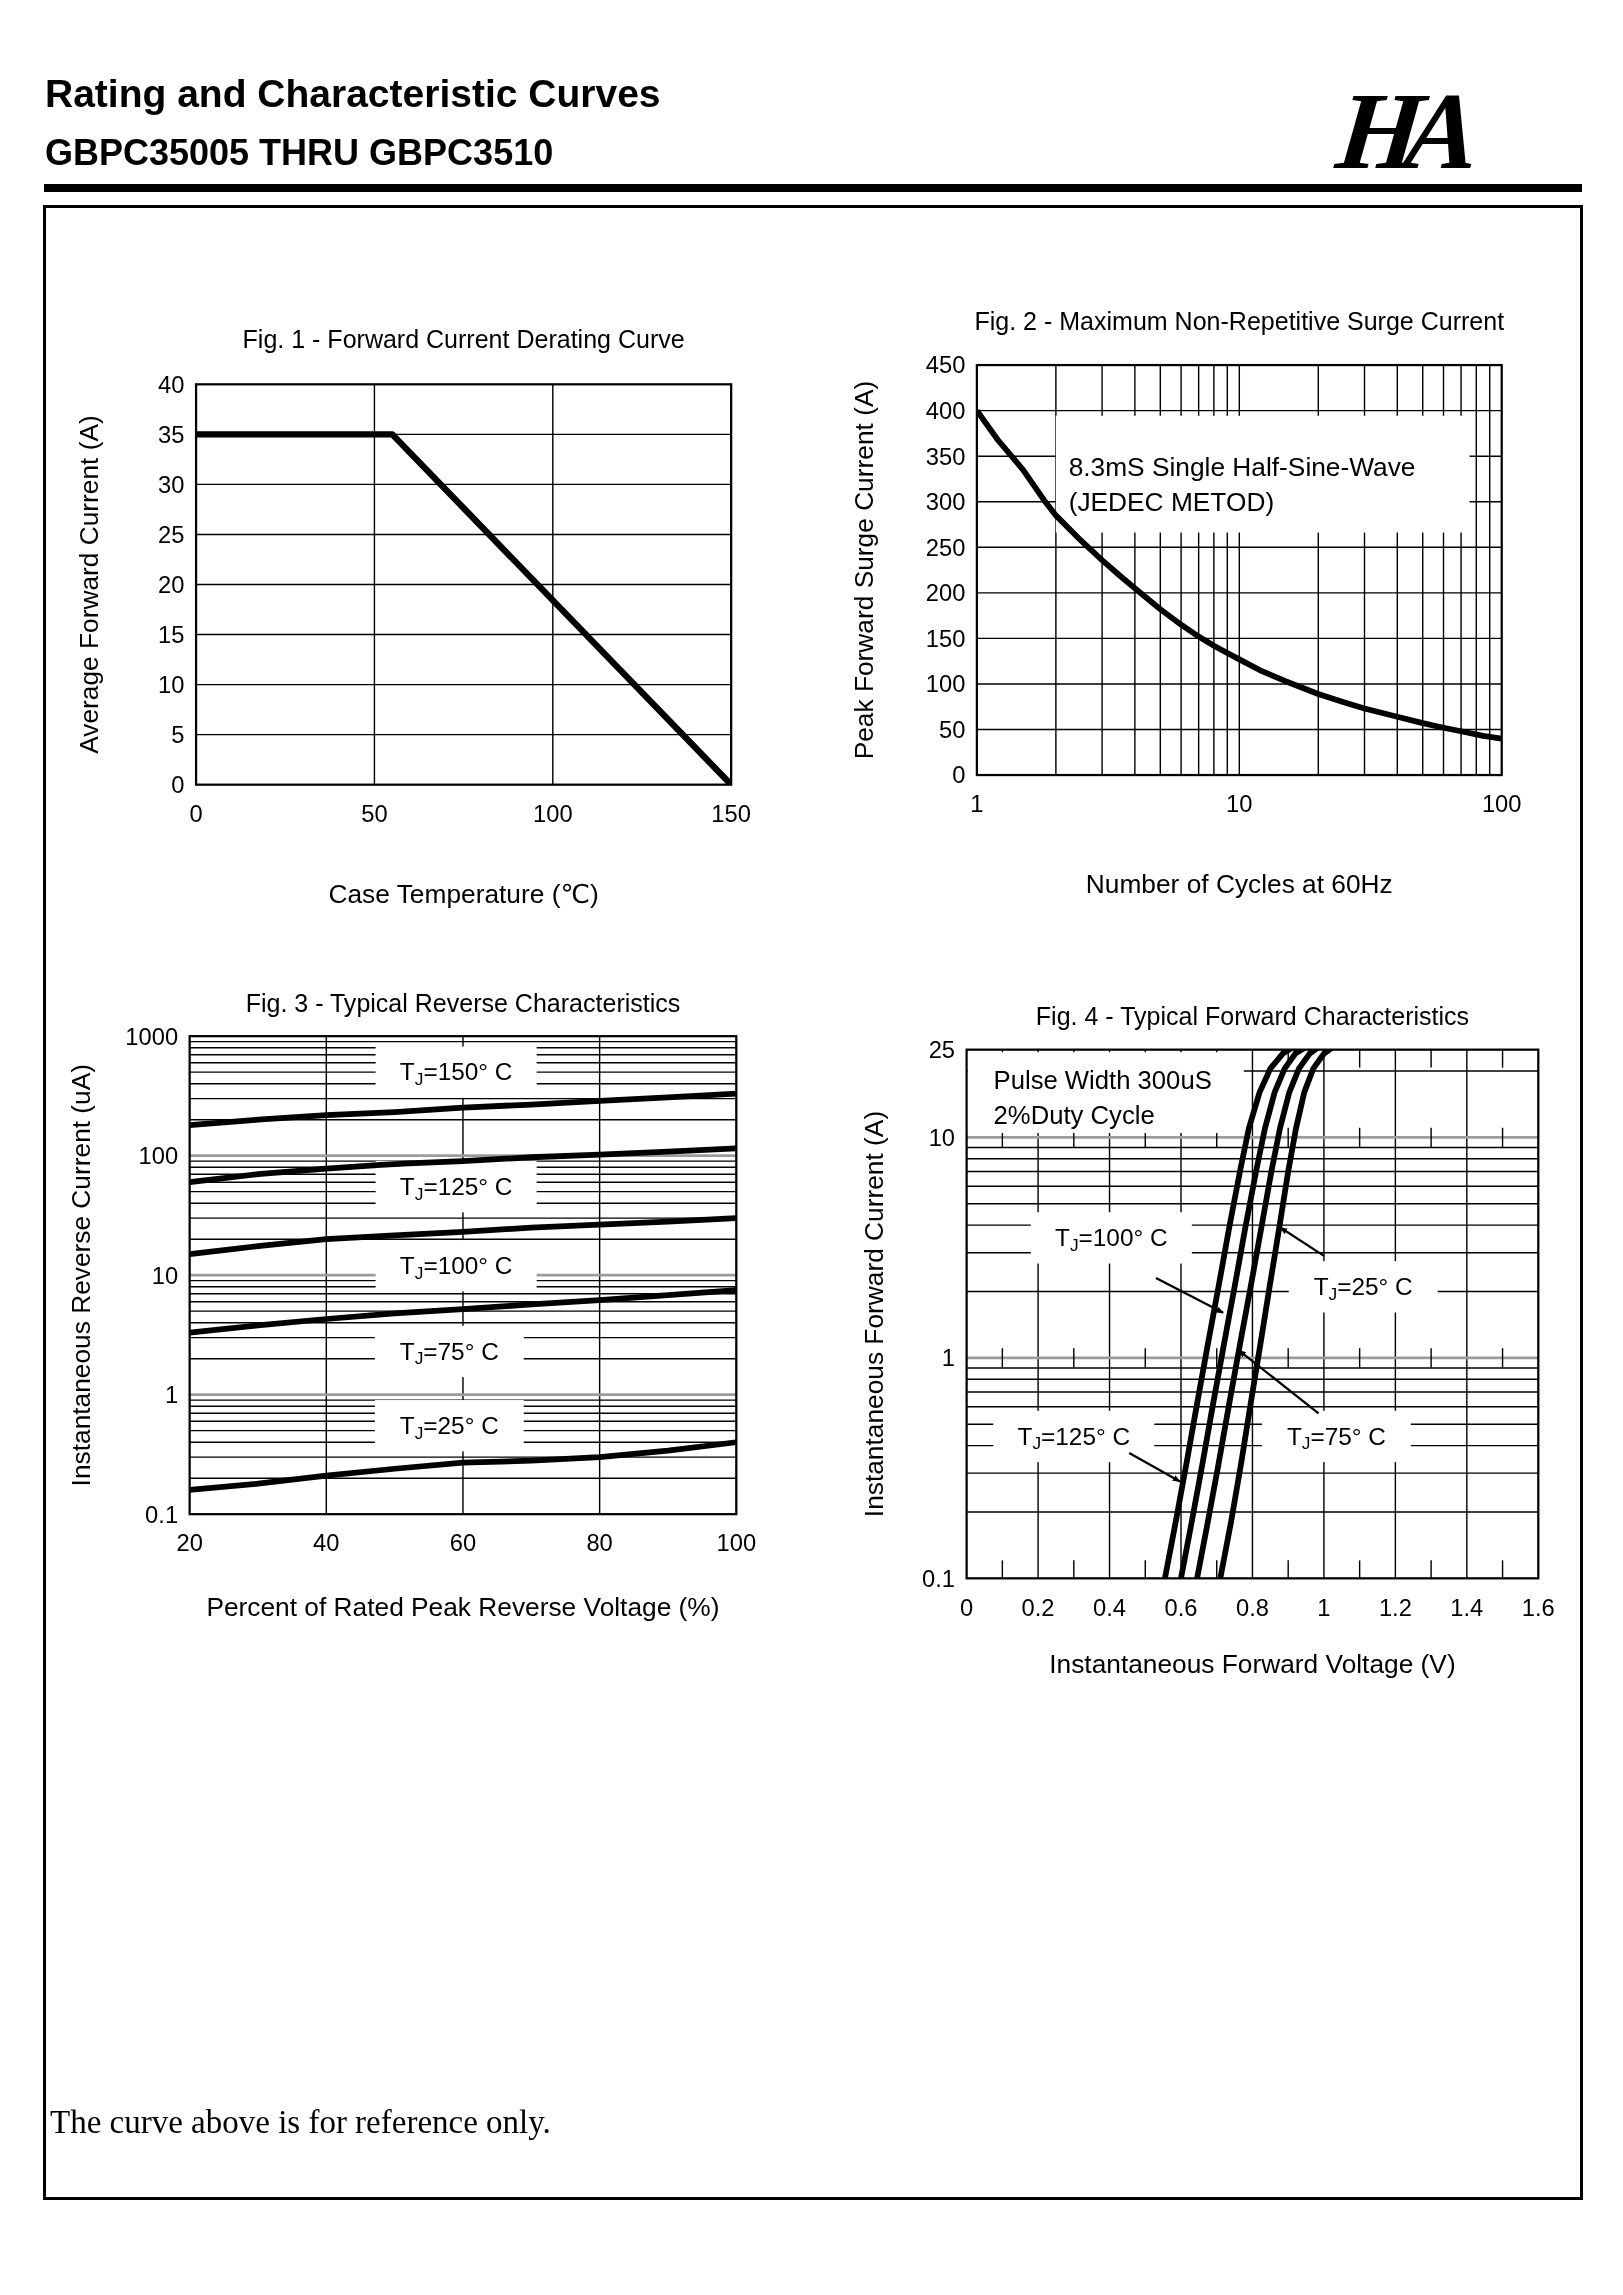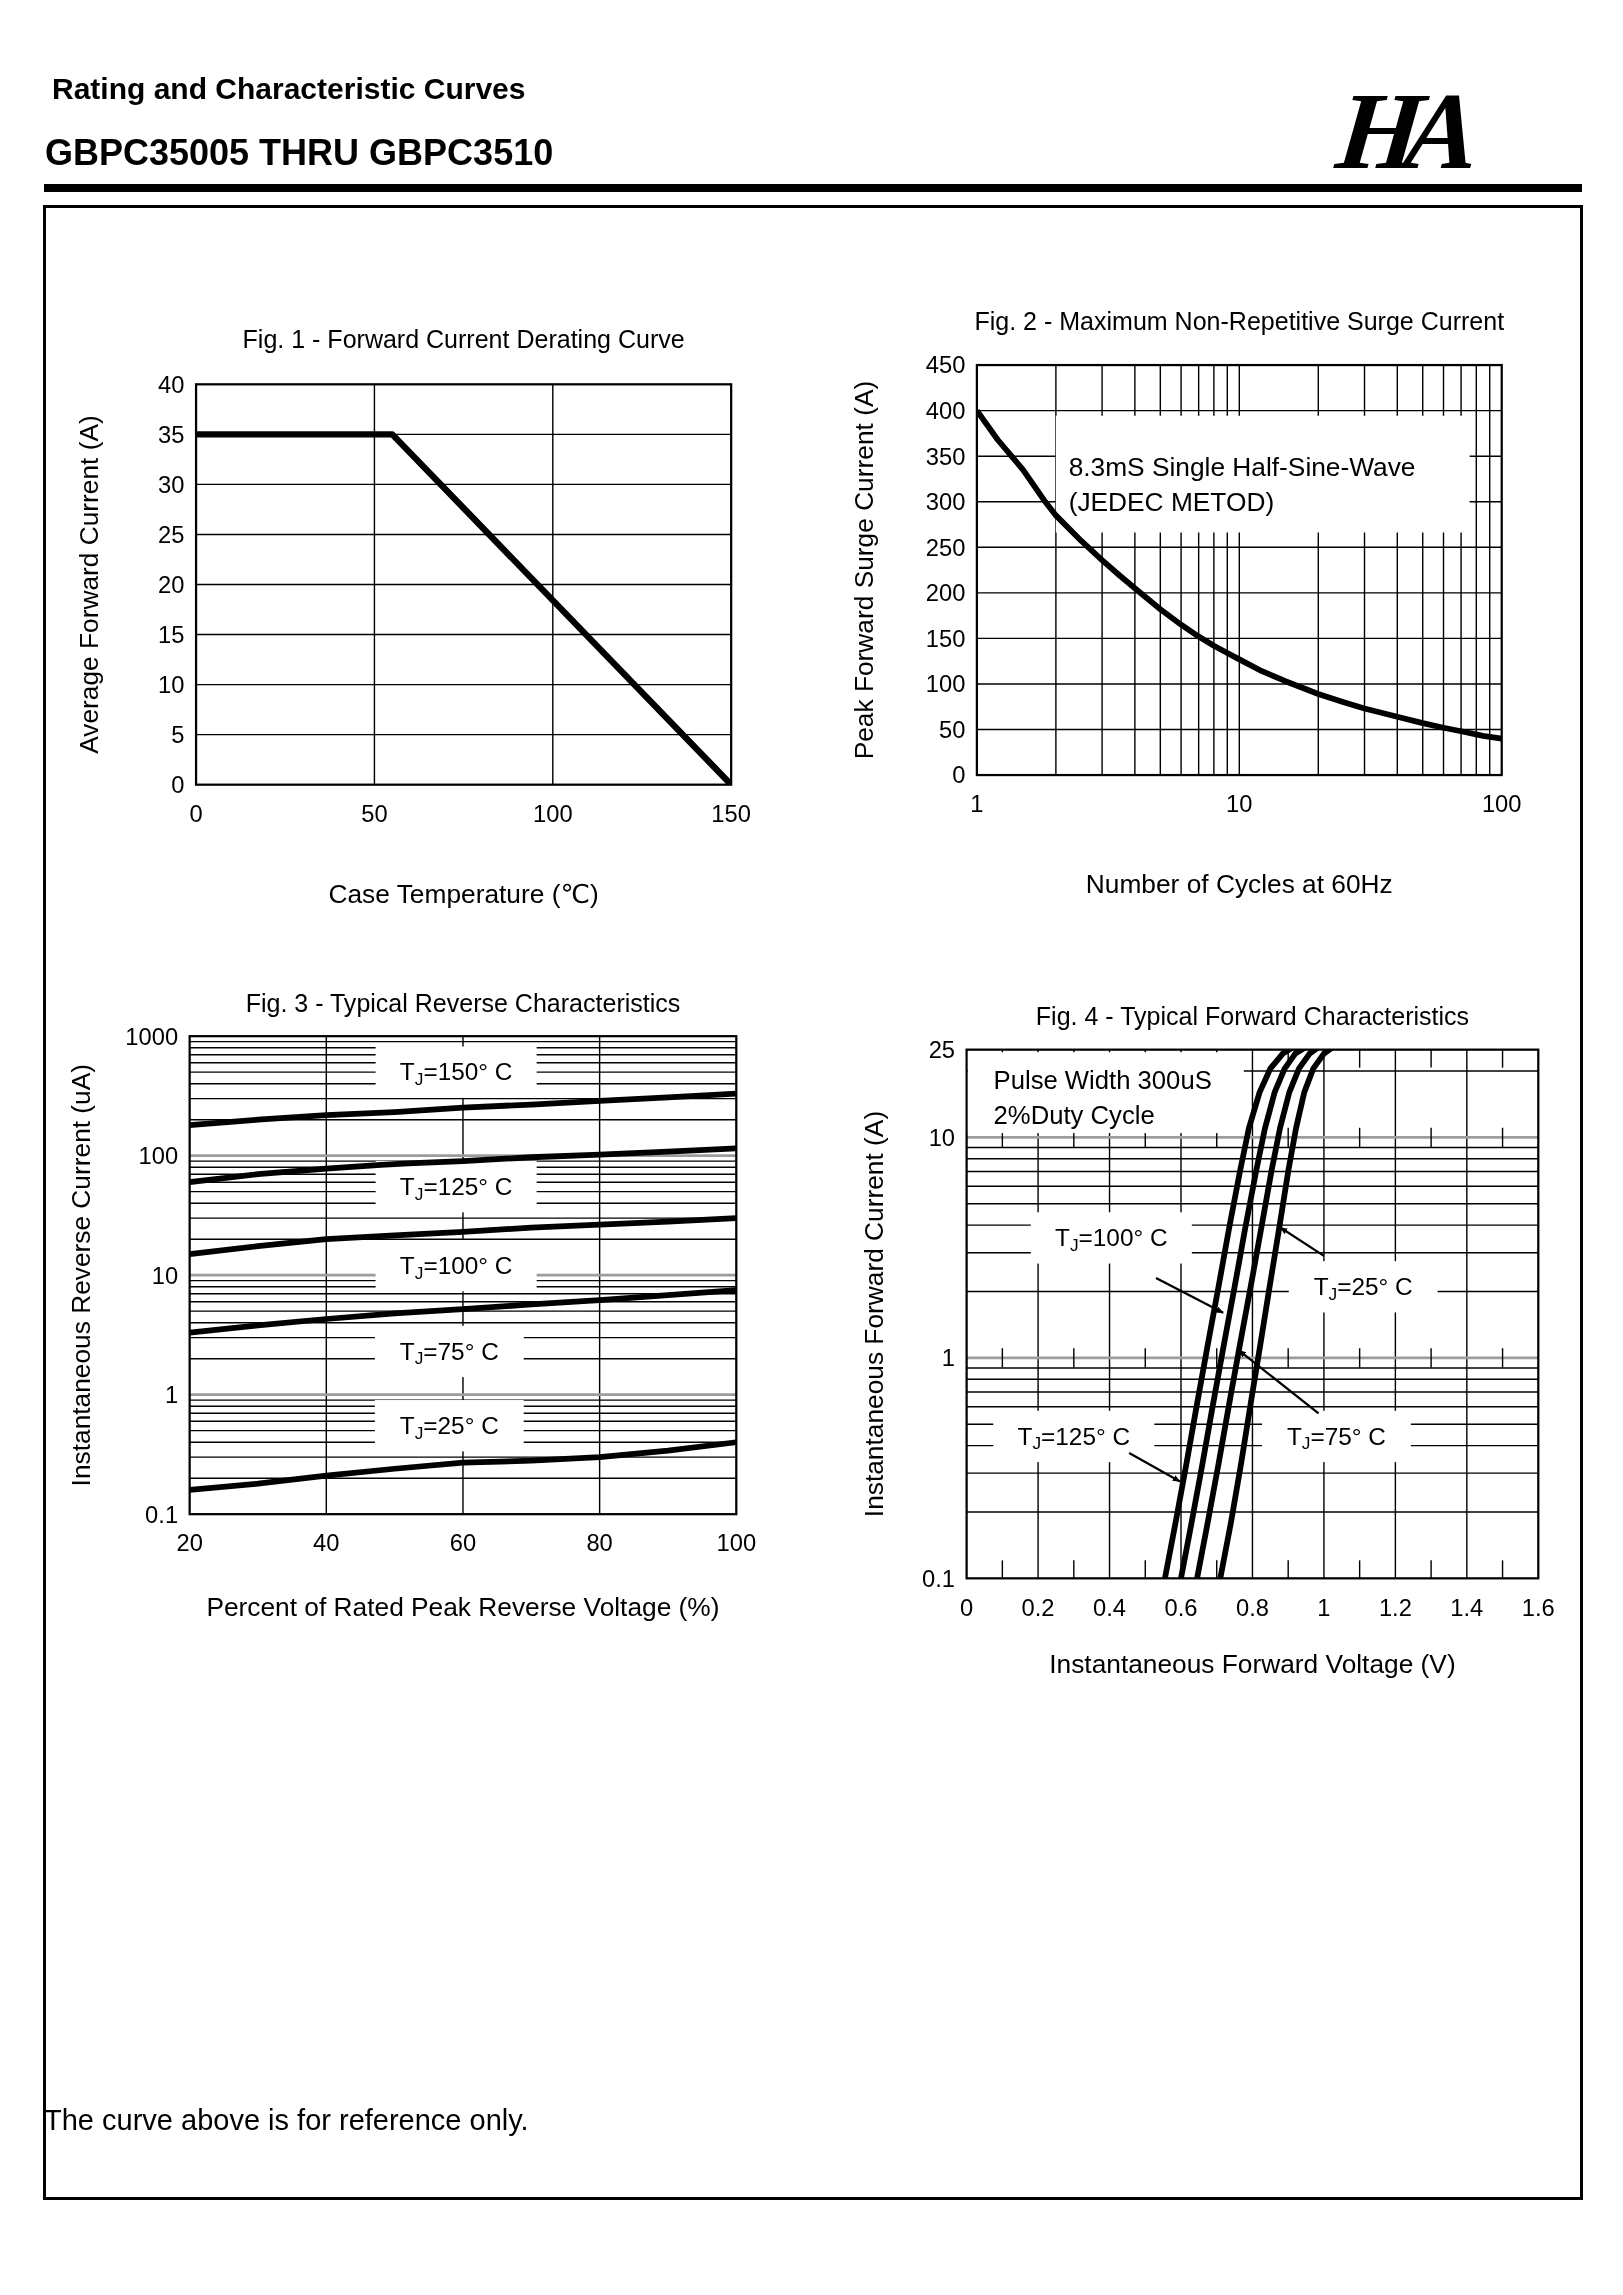--- a/index.html
+++ b/index.html
@@ -1,26 +1,26 @@
 <!DOCTYPE html>
 <html style="font-size:10.3px"><head>
 <meta charset="utf-8">
 <style>
   html,body{margin:0;padding:0;background:#ffffff;}
   .page{position:relative;width:1624px;height:2295px;background:#ffffff;overflow:hidden;
         font-family:"Liberation Sans","DejaVu Sans",sans-serif;color:#000;}
-  .h-title{position:absolute;left:52px;top:72px;font-size:30px;font-weight:bold;white-space:nowrap;}
+  .h-title{position:absolute;left:45px;top:72px;font-size:39px;font-weight:bold;white-space:nowrap;}
   .h-sub{position:absolute;left:45px;top:132px;font-size:36px;font-weight:bold;white-space:nowrap;}
   .logo{position:absolute;left:1338px;top:76px;font-family:"Liberation Serif","DejaVu Serif",serif;
         font-style:italic;font-weight:bold;font-size:110px;letter-spacing:-0.16em;
         transform:skewX(-6deg);line-height:1;}
   .h-rule{position:absolute;left:44px;top:184px;width:1538px;height:8.3px;background:#000;}
   .content-frame{position:absolute;left:43px;top:205px;width:1534px;height:1989px;border:3.2px solid #000;background:#fff;}
   .charts-svg{position:absolute;left:0;top:0;}
-  .footer-note{position:absolute;left:44px;top:2104px;font-size:29px;white-space:nowrap;}
+  .footer-note{position:absolute;left:50px;top:2104px;font-size:33px;white-space:nowrap;font-family:Liberation Serif, serif;}
   svg text{font-family:"Liberation Sans","DejaVu Sans",sans-serif;fill:#000;}
 </style>
 </head>
 <body>
 
 <div class="page">
   <div class="h-title">Rating and Characteristic Curves</div>
   <div class="h-sub">GBPC35005 THRU GBPC3510</div>
   <div class="logo">HA</div>
   <div class="h-rule"></div>

